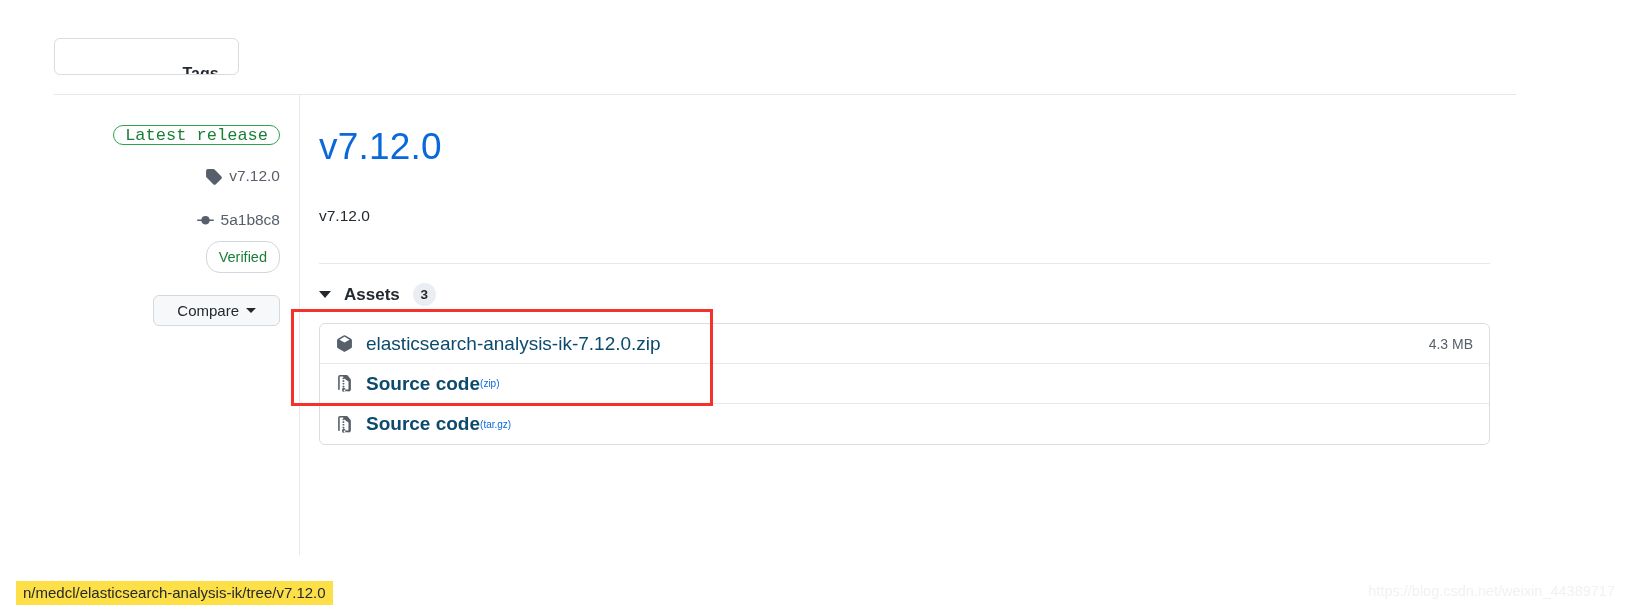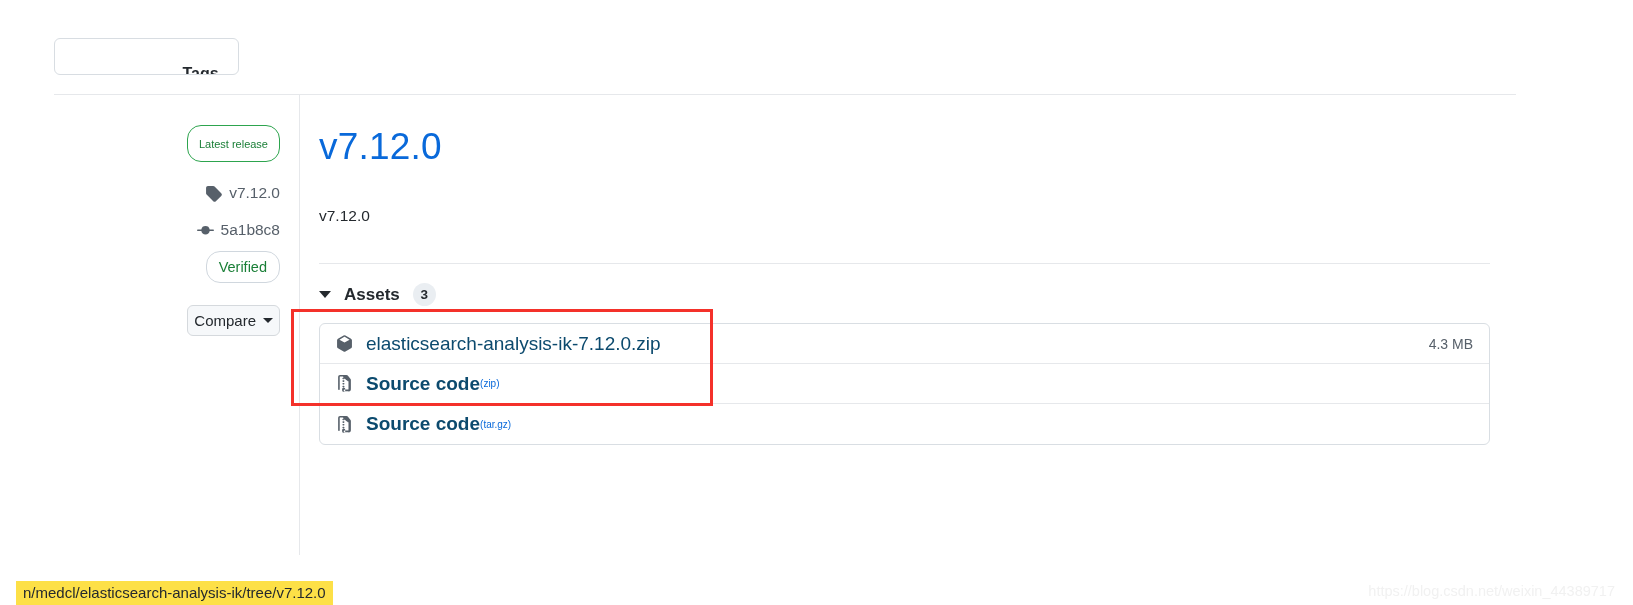--- a/index.html
+++ b/index.html
@@ -66,32 +66,33 @@
   .sidebar {
     position: absolute;
     left: 80px; top: 125px;
     width: 200px;
     display: flex;
     flex-direction: column;
     align-items: flex-end;
   }
   .latest-badge {
     display: inline-flex; align-items: center; justify-content: center;
-    height: 37px;
+    height: 20px;
     padding: 0 11px;
     border: 1px solid #2da44e;
     border-radius: 14px;
     color: #1a7f37;
-    font-size: 11px;
-    background: #fff;
-    white-space: nowrap;
+    font-size: 17px;
+    background: #fff;
+    white-space: nowrap;
+    font-family: Liberation Mono, monospace;
   }
   .meta-row {
     display: flex; align-items: center; gap: 7px;
-    margin-top: 19px;
+    margin-top: 26px;
     color: #57606a;
     font-size: 15.5px;
     white-space: nowrap;
   }
   .meta-row.tagrow { margin-top: 22px; }
   .meta-icon { display: inline-flex; width: 17px; height: 17px; color: #57606a; flex: 0 0 auto; }
   .meta-icon svg { width: 17px; height: 17px; display: block; }
 
   .verified-badge {
     display: inline-flex; align-items: center; justify-content: center;
@@ -101,21 +102,21 @@
     border: 1px solid #d0d7de;
     border-radius: 14px;
     color: #1a7f37;
     font-size: 14.5px;
     background: #fff;
     white-space: nowrap;
   }
   .compare-btn {
     display: inline-flex; align-items: center; justify-content: center; gap: 7px;
     height: 31px;
-    padding: 0 6px;
+    padding: 0 23px;
     margin-top: 22px;
     border: 1px solid #d5d9dd;
     border-radius: 6px;
     background: #f6f8fa;
     color: #24292e;
     font-size: 15px;
     cursor: pointer;
     white-space: nowrap;
   }
   .caret-down {

